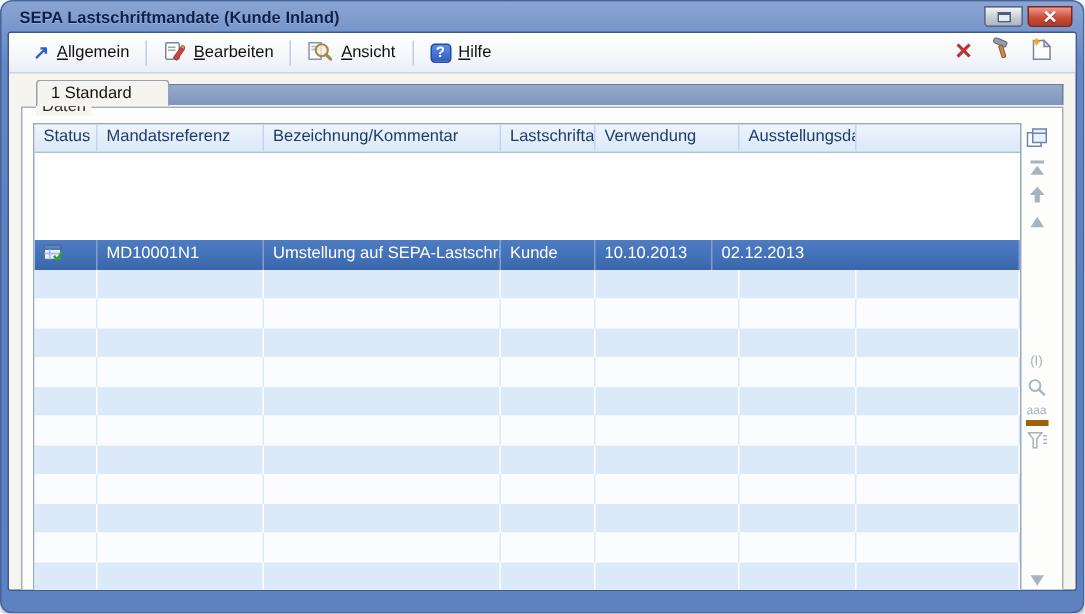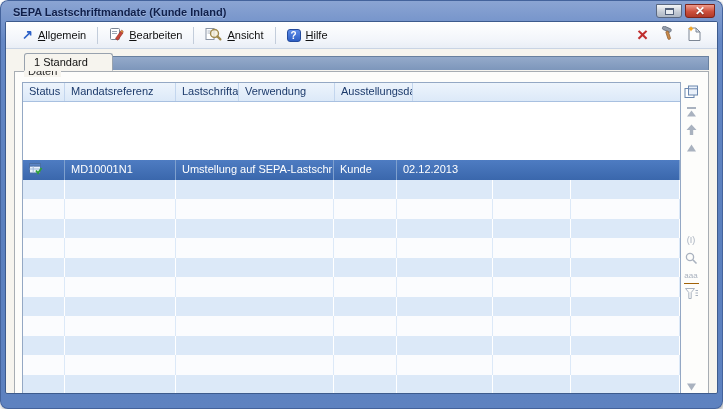--- a/index.html
+++ b/index.html
@@ -70,21 +70,21 @@
   .c6 { flex: 1; min-width: 72px; }
   .status-cell { display: flex; align-items: center; justify-content: flex-start; padding-top: 0 !important; }
 
   
   .strip { width: 20px; flex: 0 0 20px; display: flex; flex-direction: column; align-items: center; padding: 2px 0 4px 0; }
   .strip .sicon { width: 15px; height: 15px; display: flex; align-items: center; justify-content: center; cursor: default; }
   .sgroup { display: flex; flex-direction: column; align-items: center; gap: 3px; }
   .sgroup.nav-up { margin-top: 5px; }
   .spacer { flex: 1; }
   .colwidth-txt { font-size: 9px; color: #A9B2BF; letter-spacing: 0; }
-  .abc-txt { font-size: 8px; color: #A9B2BF; border-bottom: 1px solid #a16207; line-height: 8px; }
+  .abc-txt { font-size: 8px; color: #A9B2BF; border-bottom: 4px solid #a16207; line-height: 8px; }
 </style>
 </head>
 <body>
 
 <div class="window">
 
   <div class="titlebar">
     <span class="title-text">SEPA Lastschriftmandate (Kunde Inland)</span>
     <span class="winbtns">
       <span class="winbtn restore">
@@ -164,40 +164,42 @@
       </div>
 
       <div class="groupbox">
         <span class="groupbox-label">Daten</span>
 
         <div class="gridwrap">
           <div class="grid">
             <div class="ghead">
               <div class="hcell c0">Status</div>
               <div class="hcell c1">Mandatsreferenz</div>
+              <div class="hcell c2">Bezeichnung/Kommentar</div>
               <div class="hcell c3">Lastschriftart</div>
               <div class="hcell c4">Verwendung</div>
               <div class="hcell c5">Ausstellungsdatum</div>
             </div>
             <div class="gbody">
               <div class="grow selected">
                 <div class="cell c0 status-cell">
                   <span>
                     <svg width="14" height="13" viewBox="0 0 14 13">
                         <rect x="0.5" y="1.5" width="11" height="9.5" fill="#EAF2FC" stroke="#4A6FA5"></rect>
                         <rect x="0.5" y="1.5" width="11" height="2.6" fill="#5B84C4" stroke="#4A6FA5"></rect>
                         <line x1="0.5" y1="7" x2="11.5" y2="7" stroke="#9FB8DA"></line>
                         <line x1="4.2" y1="4.1" x2="4.2" y2="11" stroke="#9FB8DA"></line>
                         <path d="M7,8.5 l2,2.6 3.6,-5.2" stroke="#2E9E3C" stroke-width="1.8" fill="none"></path>
                       </svg>
                   </span>
                 </div>
                 <div class="cell c1">MD10001N1</div>
                 <div class="cell c2">Umstellung auf SEPA-Lastschrift</div>
                 <div class="cell c3">Kunde</div>
+                <div class="cell c5">10.10.2013</div>
                 <div class="cell c6">02.12.2013</div>
               </div>
 
             <div class="grow alt">
                   <div class="cell c0"></div>
                   <div class="cell c1"></div>
                   <div class="cell c2"></div>
                   <div class="cell c3"></div>
                   <div class="cell c4"></div>
                   <div class="cell c5"></div>

